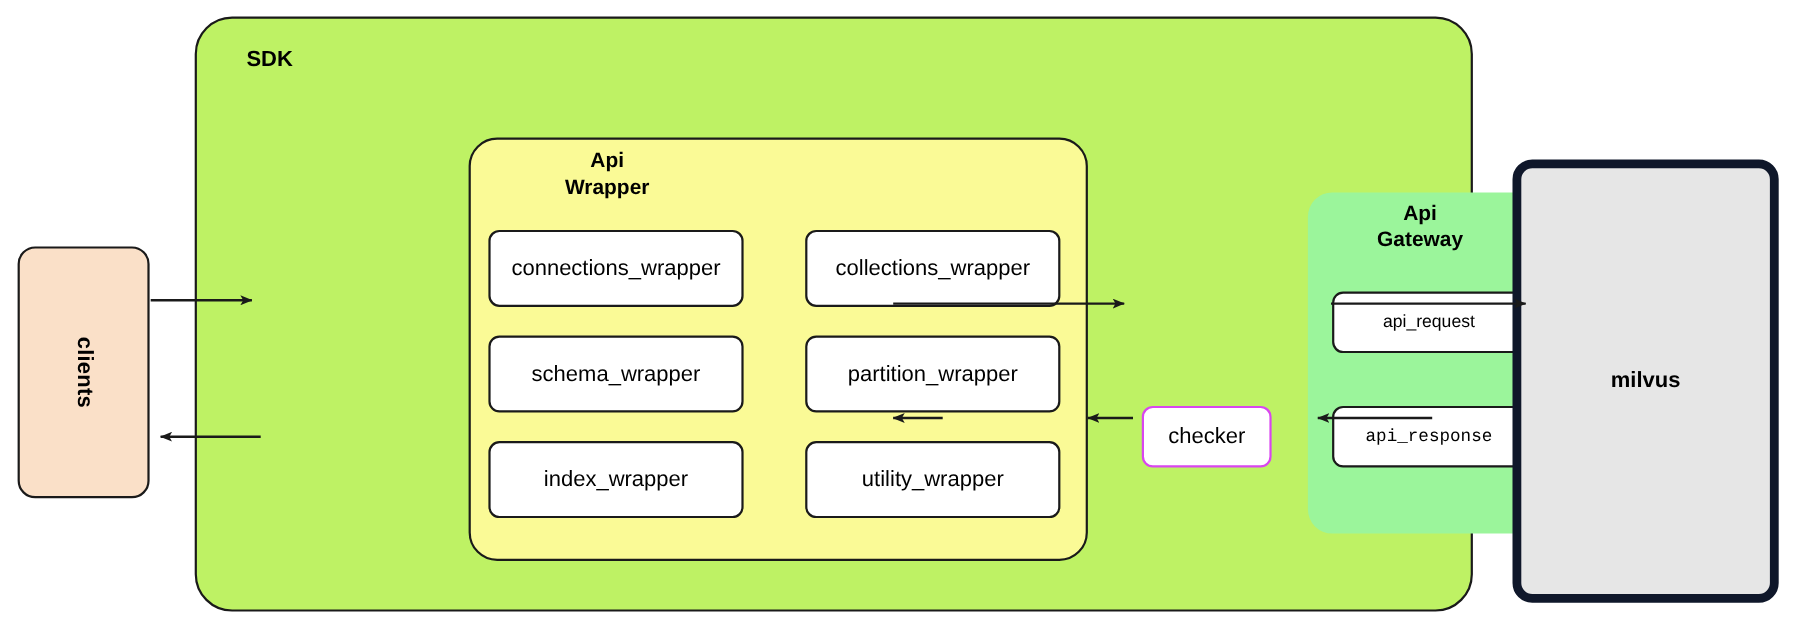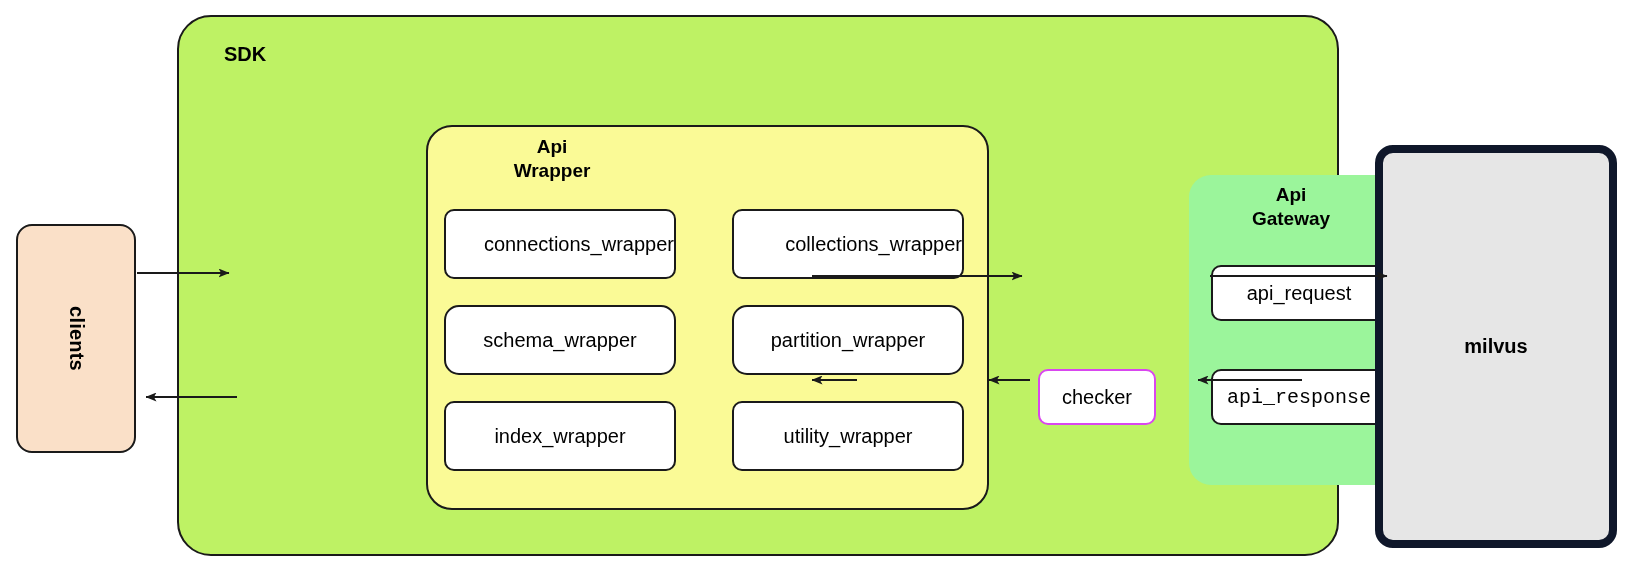--- a/index.html
+++ b/index.html
@@ -86,22 +86,22 @@
     background: #ffffff;
     border: 2px solid #1a1a1a;
     border-radius: 10px;
     width: 232px;
     height: 70px;
     font-size: 20px;
     font-weight: normal;
   }
   .wbox-c0 { left: 265px; }
   .wbox-c1 { left: 553px; }
-  .wbox-r0 { top: 192px; justify-content: flex-end; }
-  .wbox-r1 { top: 288px; border-radius: 15px; }
+  .wbox-r0 { top: 192px; }
+  .wbox-r1 { top: 288px; }
   .wbox-r2 { top: 384px; }
 
   
   #api-gateway-node {
     left: 1010px; top: 158px;
     width: 228px; height: 310px;
     background: #9BF59B;
     border: none;
     border-radius: 22px;
     display: block;
@@ -115,21 +115,21 @@
     line-height: 1.26;
     text-align: center;
     white-space: pre-line;
   }
   .gateway-box {
     background: #ffffff;
     border: 2px solid #1a1a1a;
     border-radius: 10px;
     width: 176px;
     height: 56px;
-    font-size: 20px;
+    font-size: 16px;
   }
   #api-request-node  { left: 1032px; top: 248px; }
   #api-response-node { left: 1032px; top: 352px; font-family: Liberation Mono, monospace; }
 
   
   #checker-node {
     left: 859px; top: 352px;
     width: 118px; height: 56px;
     background: #ffffff;
     border: 2px solid #d946ef;

